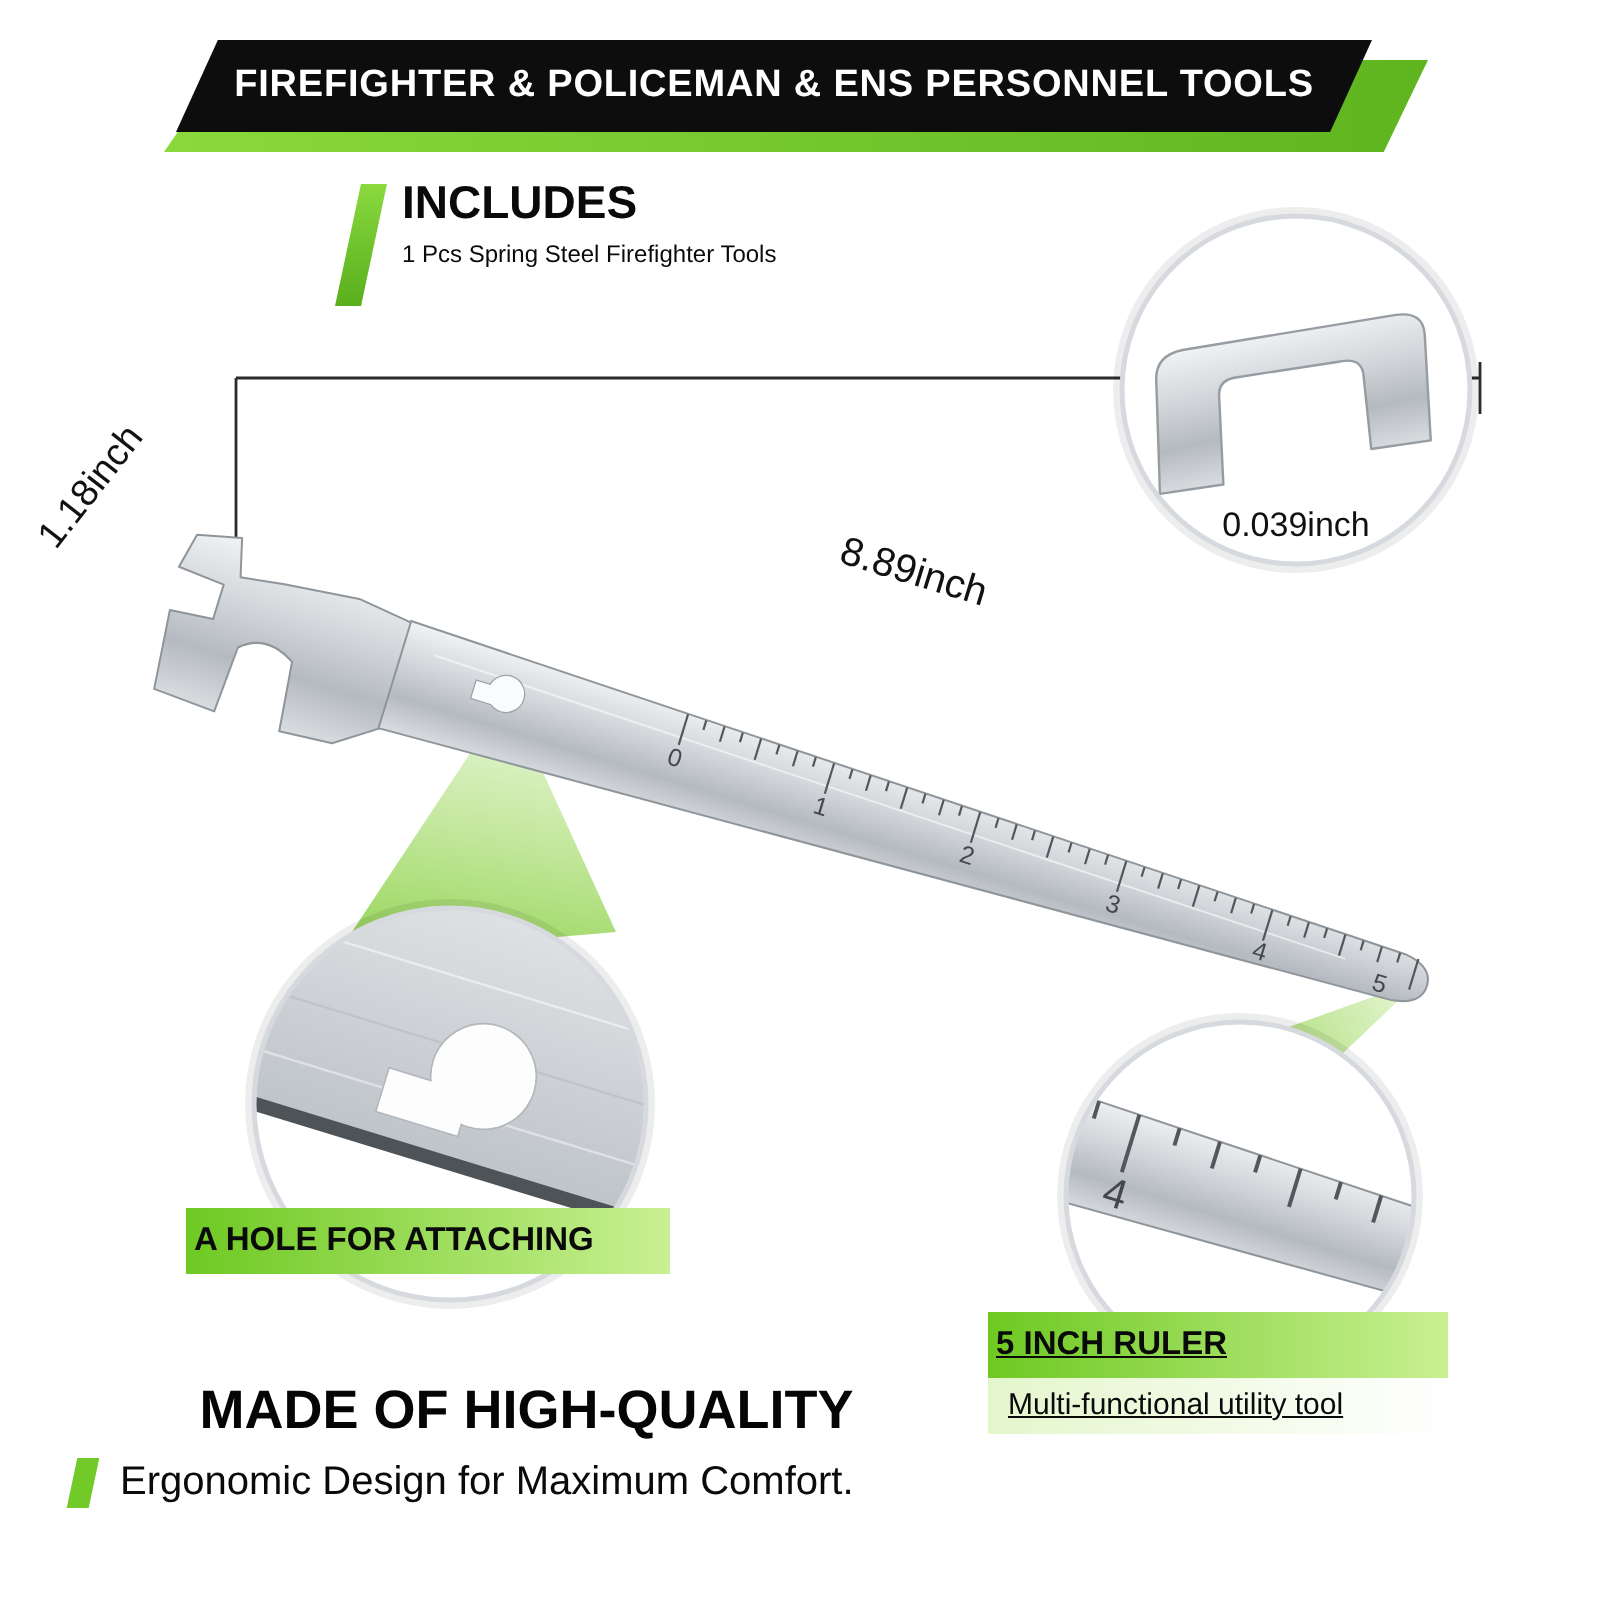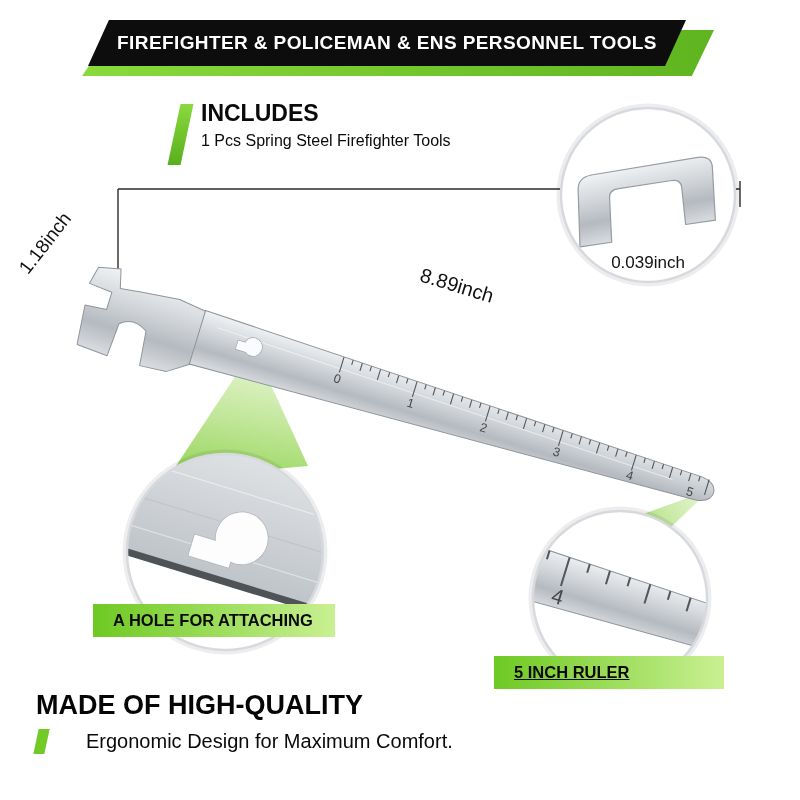--- a/index.html
+++ b/index.html
@@ -10,38 +10,38 @@
   
   .banner-green{left:82px;top:30px;width:632px;height:46px;
     background:linear-gradient(90deg,#8ad93c,#5fb51f);
     clip-path:polygon(5% 0,100% 0,96.5% 100%,0 100%);}
   .banner-black{left:88px;top:20px;width:598px;height:46px;background:#0d0d0d;
     clip-path:polygon(3.5% 0,100% 0,96.5% 100%,0 100%);
     display:flex;align-items:center;justify-content:center;}
   .banner-black span{color:#ffffff;font-weight:bold;font-size:19px;letter-spacing:.4px;}
 
   
-  .includes{left:174px;top:100px;}
+  .includes{left:174px;top:88px;}
   .inc-bar{position:absolute;left:0;top:4px;width:13px;height:61px;
     background:linear-gradient(180deg,#8ad93f,#58af1c);transform:skewX(-12deg);}
   .inc-title{margin-left:27px;font-size:23px;font-weight:bold;}
-  .inc-sub{margin-left:27px;font-size:16px;margin-top:5px;}
+  .inc-sub{margin-left:27px;font-size:12px;margin-top:5px;}
 
   
   .co-title{background:linear-gradient(90deg,#6ec922,#c9f092);font-weight:bold;
-    font-size:16.5px;padding:7px 20px;}
+    font-size:16.5px;padding:7px 4px;}
   .co-sub{background:linear-gradient(90deg,#e4f6cc,rgba(255,255,255,0));
     font-size:15px;padding:5px 10px 6px;}
   .hole-callout{left:93px;top:604px;width:242px;}
   .ruler-callout{left:494px;top:656px;width:230px;text-decoration:underline;}
 
   
-  .footer{left:36px;top:690px;}
+  .footer{left:36px;top:690px;text-align:right;}
   .f1{font-size:27px;font-weight:bold;line-height:1.12;color:#050505;}
-  .ergo{display:flex;align-items:center;margin-top:9px;gap:26px;}
+  .ergo{display:flex;align-items:center;margin-top:9px;}
   .ebar{width:11px;height:25px;background:#72ca28;transform:skewX(-12deg);margin-right:13px;}
   .ergo-text{font-size:20px;}
 
   svg text{font-family:"Liberation Sans",sans-serif;}
 </style>
 </head>
 <body>
 
 <div class="page">
 
@@ -229,20 +229,21 @@
     <div class="inc-title">INCLUDES</div>
     <div class="inc-sub">1 Pcs Spring Steel Firefighter Tools</div>
   </div>
 
   <div class="abs hole-callout">
     <div class="co-title">A HOLE FOR ATTACHING</div>
   </div>
 
   <div class="abs ruler-callout">
     <div class="co-title">5 INCH RULER</div>
+    <div class="co-sub">Multi-functional utility tool</div>
   </div>
 
   <div class="abs footer">
     <div class="f1">MADE OF HIGH-QUALITY</div>
     <div class="ergo">
       <span class="ebar"></span>
       <span class="ergo-text">Ergonomic Design for Maximum Comfort.</span>
     </div>
   </div>
 

